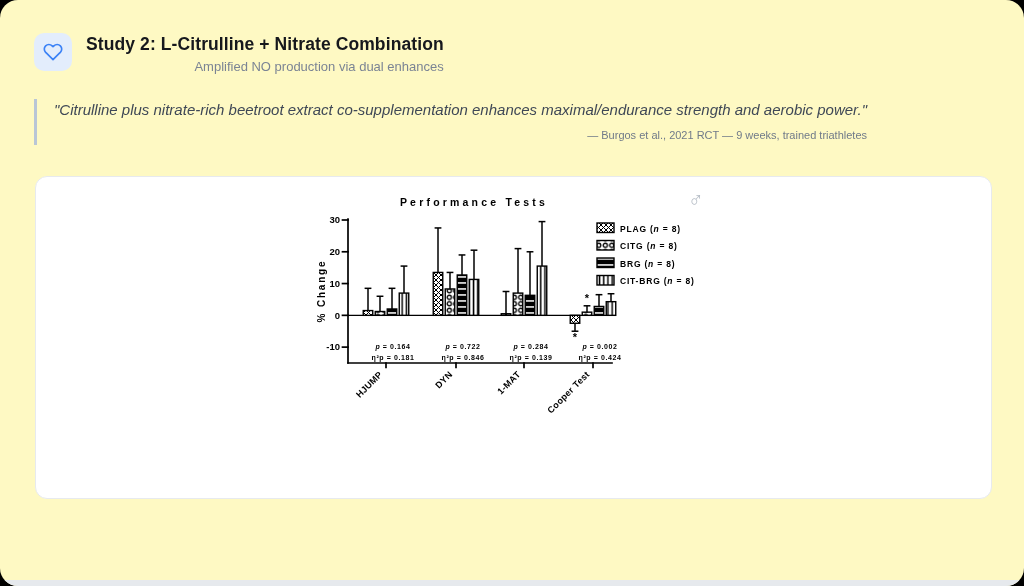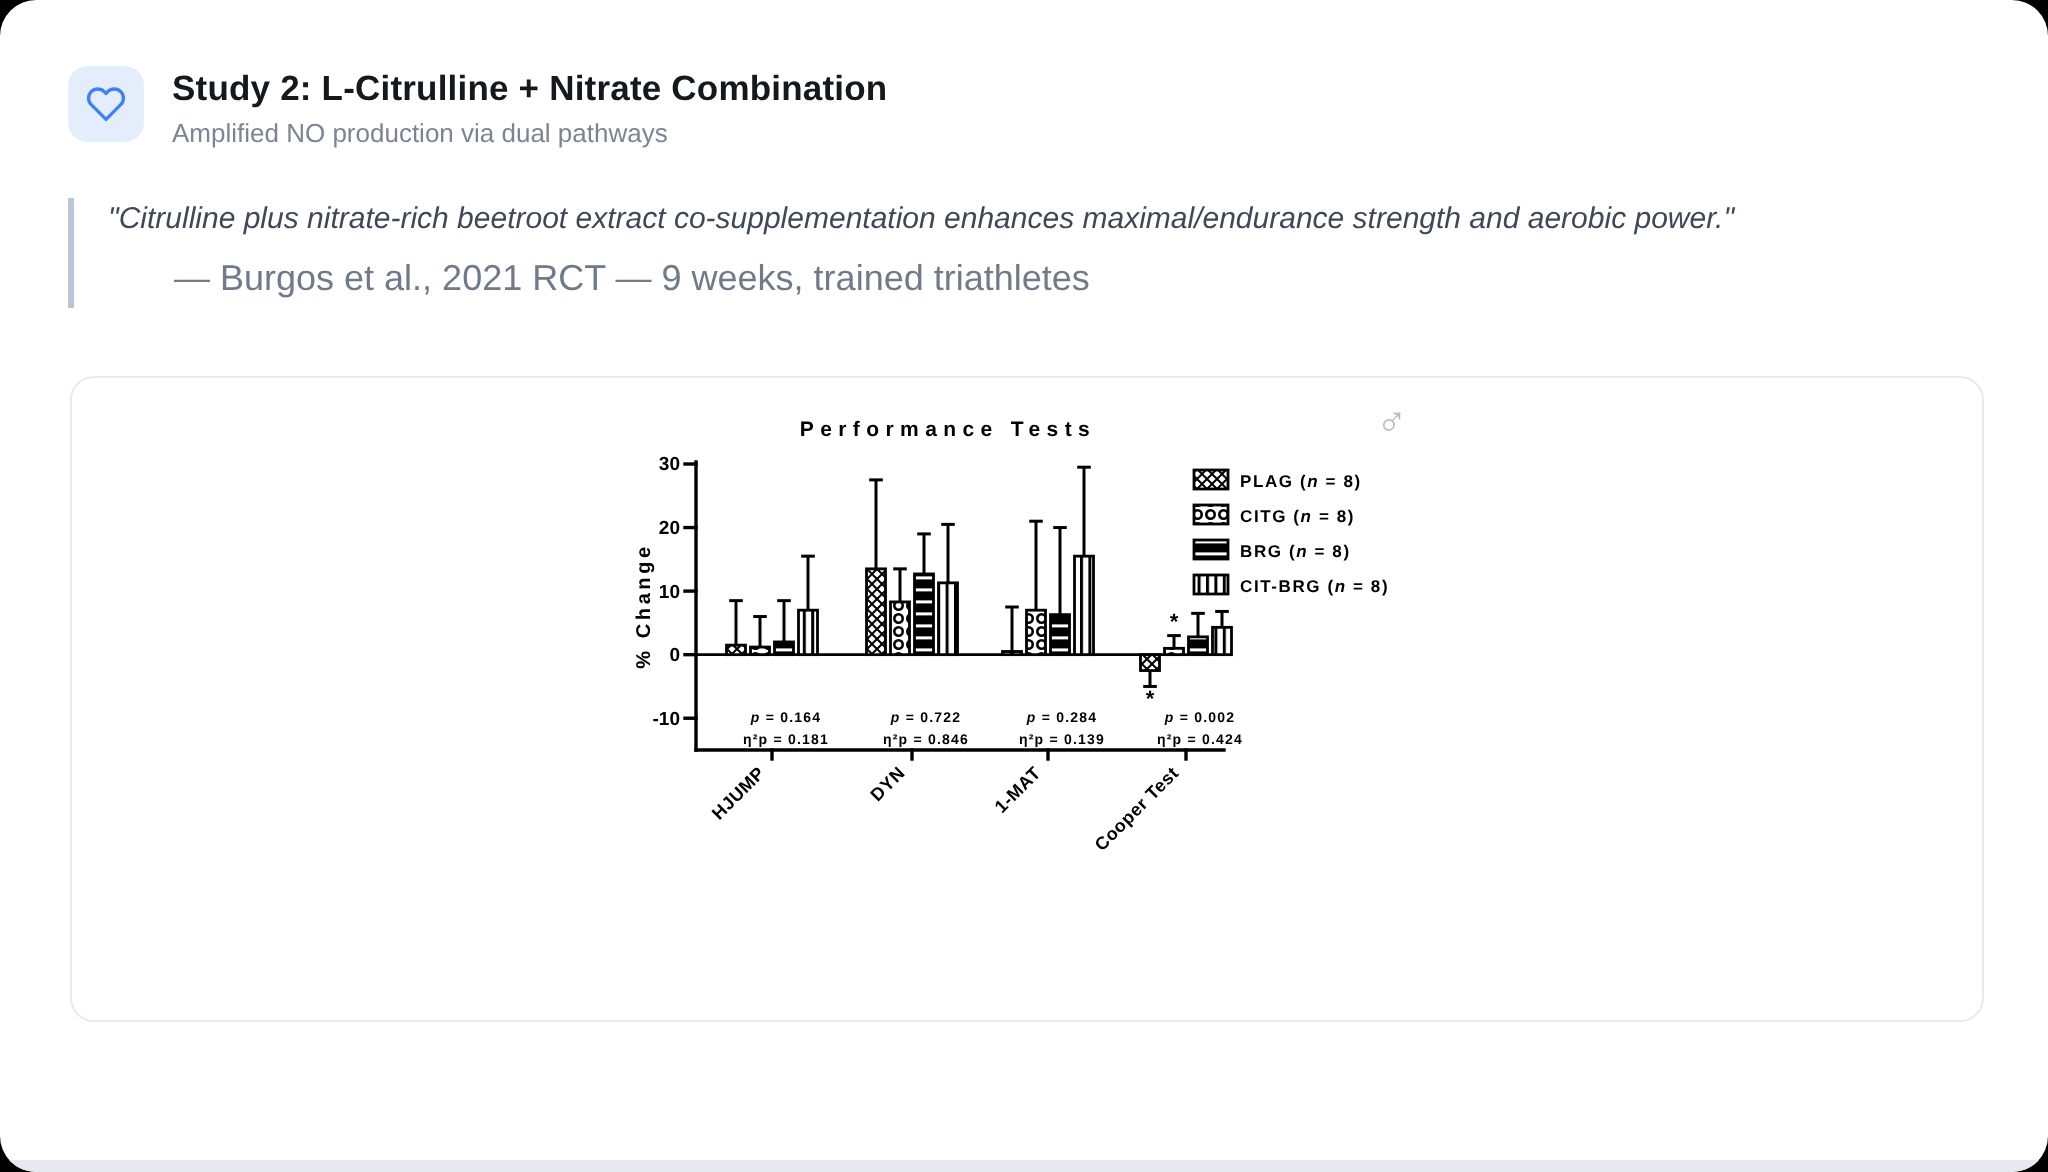--- a/index.html
+++ b/index.html
@@ -1,33 +1,33 @@
 <!DOCTYPE html>
 <html><head>
 <meta charset="utf-8">
 <style>
   html,body{margin:0;padding:0;width:1024px;height:586px;overflow:hidden;background:#000;
     font-family:"Liberation Sans",sans-serif;}
-  .page{position:absolute;inset:0;background:#ffffff;border-radius:18px;overflow:hidden;}
+  .page{position:absolute;inset:0;background:#fef9c3;border-radius:18px;overflow:hidden;text-align:right;}
   .bottom-strip{position:absolute;left:0;right:0;bottom:0;height:6px;background:#e6e9ed;}
 
   
   .header{position:absolute;left:34px;top:33px;display:flex;gap:14px;align-items:flex-start;}
   .icon-badge{width:38px;height:38px;border-radius:10px;background:#e3edfc;
     display:flex;align-items:center;justify-content:center;flex:0 0 auto;}
   .title{margin:1px 0 4px;font-size:17.5px;font-weight:bold;color:#16181d;letter-spacing:.1px;}
   .subtitle{font-size:13px;color:#7b8494;}
 
   
   .quote{position:absolute;left:34px;top:99px;border-left:3px solid #b9c6d6;padding:2px 0 4px 17px;}
   .quote-text{margin:0 0 11px;font-size:15px;font-style:italic;color:#3f4856;}
-  .quote-attr{font-size:18px;color:#707a89;margin-left:33px;}
+  .quote-attr{font-size:11px;color:#707a89;margin-left:33px;}
 
   
-  .figure-card{position:absolute;left:35px;top:188px;width:955px;height:321px;
+  .figure-card{position:absolute;left:35px;top:176px;width:955px;height:321px;
     border:1px solid #e7eaee;border-radius:12px;background:#fff;}
   .chart-wrap{position:absolute;left:280px;top:13px;width:410px;height:252px;}
   .male{position:absolute;left:372px;top:-2px;font-size:21px;color:#b7bec7;}
   .caption{position:absolute;left:14px;right:36px;bottom:14px;font-size:13px;font-style:italic;
     color:#5f6b7d;line-height:1.48;}
 
   
   #chart-svg{display:block;}
   #chart-svg text{fill:#000;font-family:"Liberation Sans",sans-serif;}
   #chart-svg .ctitle{font-weight:bold;font-size:10.5px;letter-spacing:3.2px;text-anchor:middle;}
@@ -48,21 +48,21 @@
 <div class="page">
 
   <div class="header">
     <div class="icon-badge">
       <svg width="20" height="20" viewBox="0 0 24 24" fill="none" stroke-width="2" stroke-linecap="round" stroke-linejoin="round">
         <path d="M20.84 4.61a5.5 5.5 0 0 0-7.78 0L12 5.67l-1.06-1.06a5.5 5.5 0 0 0-7.78 7.78l1.06 1.06L12 21.23l7.78-7.78 1.06-1.06a5.5 5.5 0 0 0 0-7.78z" stroke="#3b82f6"></path>
       </svg>
     </div>
     <div>
       <h1 class="title">Study 2: L-Citrulline + Nitrate Combination</h1>
-      <div class="subtitle">Amplified NO production via dual pathways</div>
+      <div class="subtitle">Amplified NO production via dual enhances</div>
     </div>
   </div>
 
   <div class="quote">
     <p class="quote-text">"Citrulline plus nitrate-rich beetroot extract co-supplementation enhances maximal/endurance strength and aerobic power."</p>
     <div class="quote-attr">— Burgos et al., 2021 RCT — 9 weeks, trained triathletes</div>
   </div>
 
   <div class="figure-card">
     <div class="chart-wrap">

